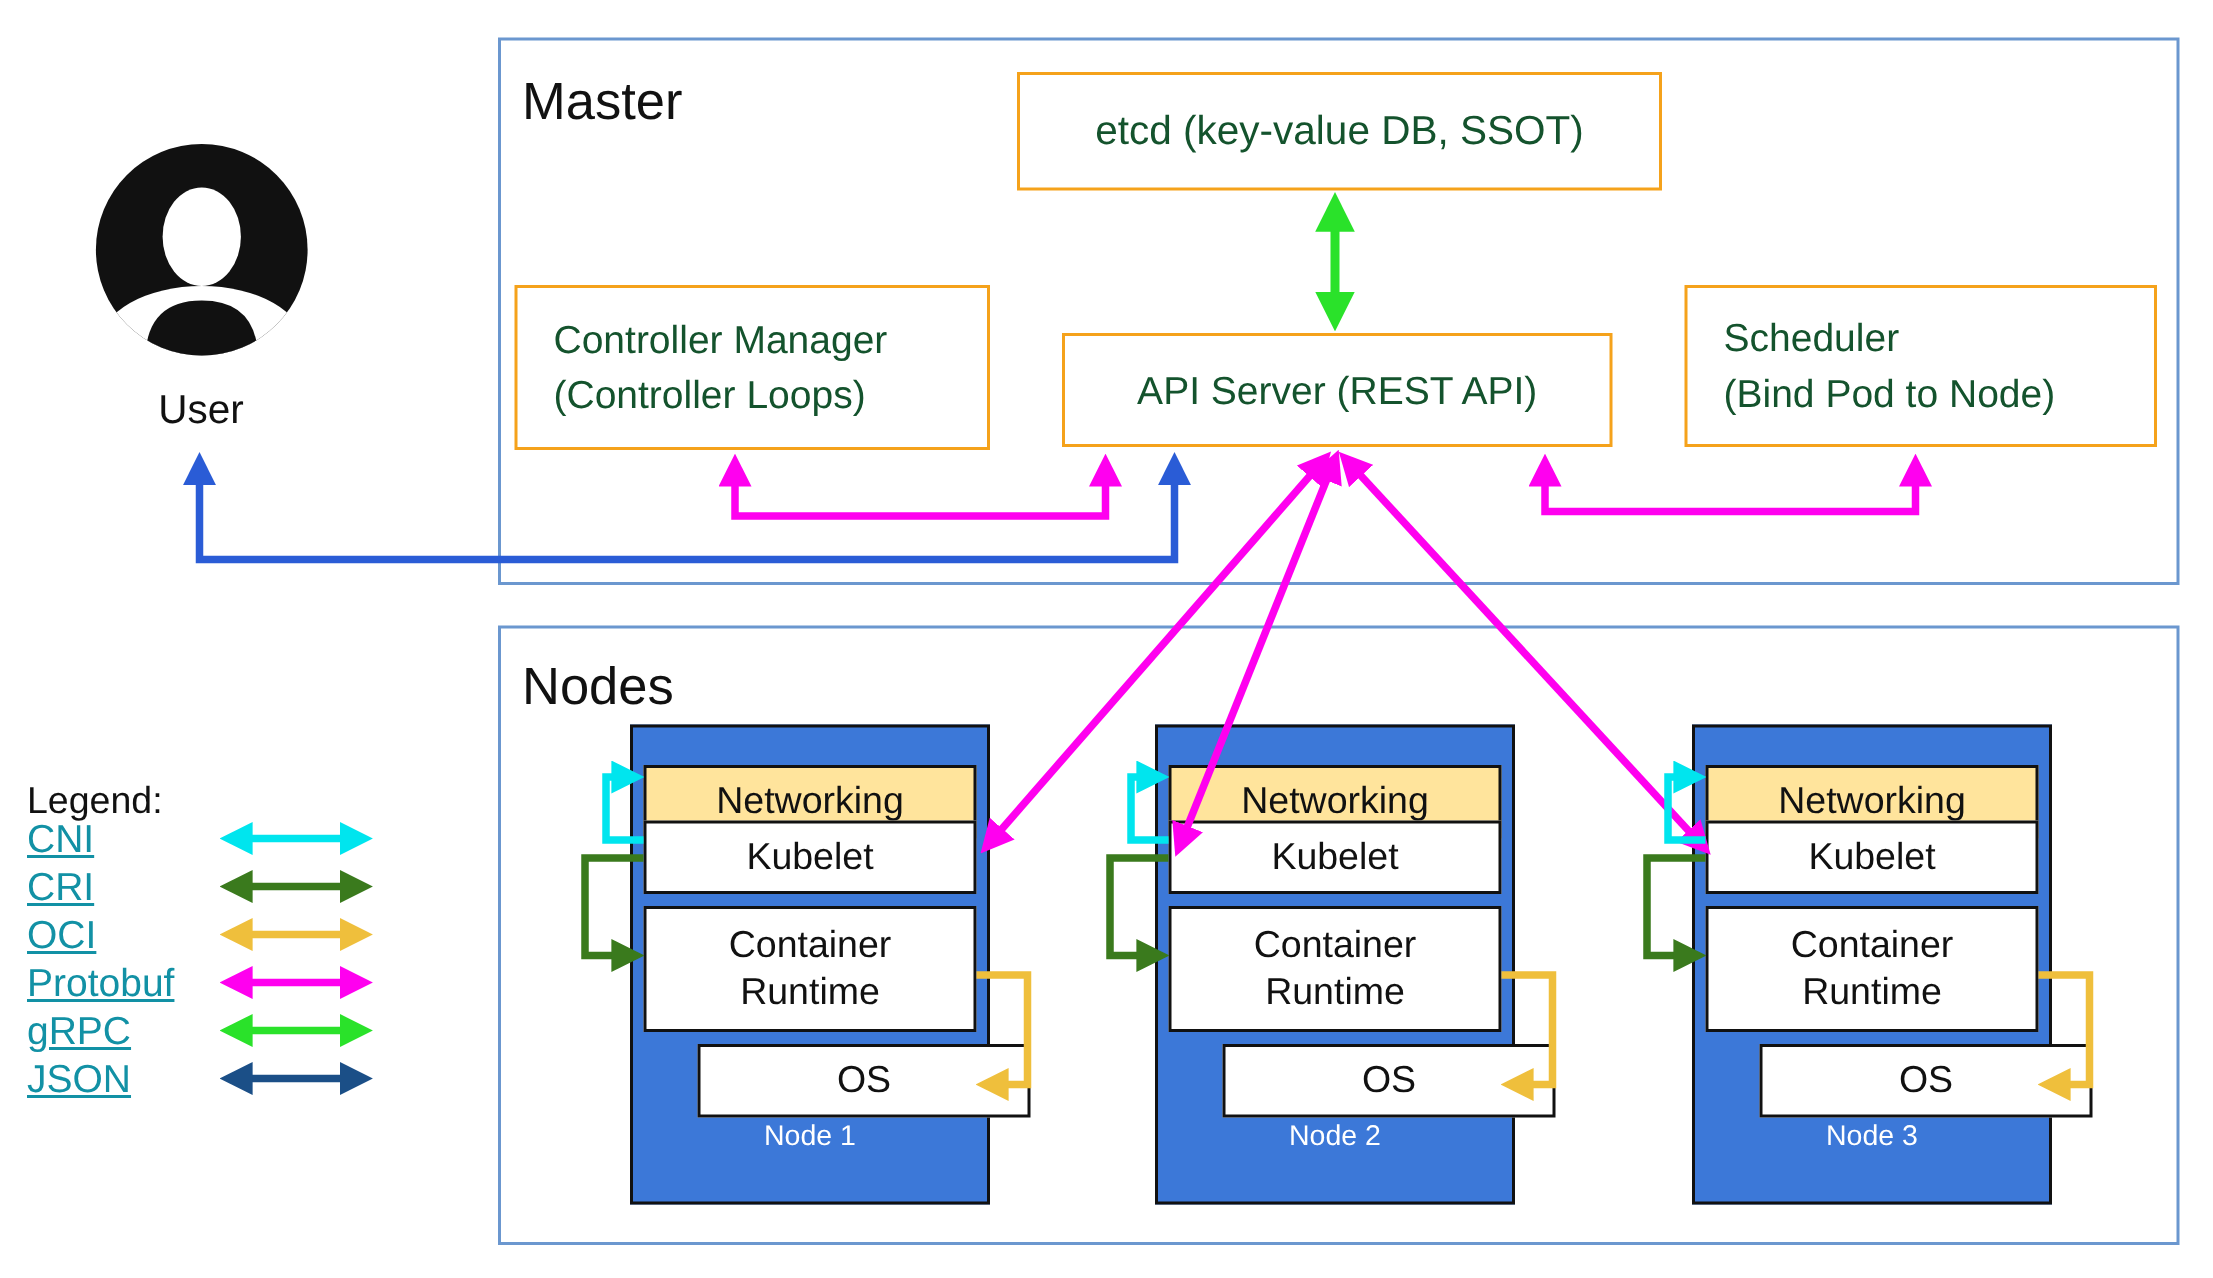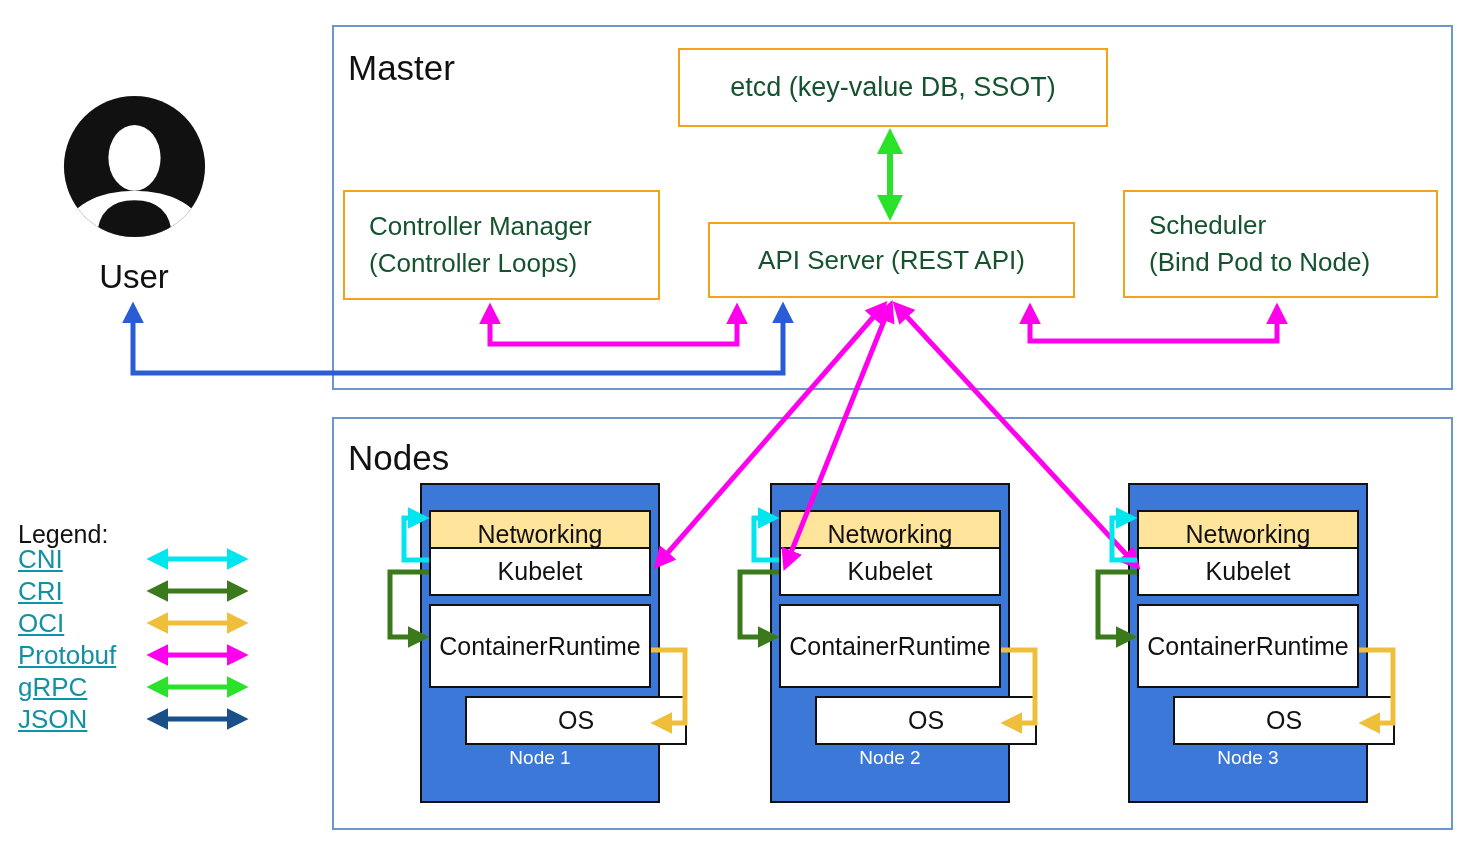--- a/index.html
+++ b/index.html
@@ -24,26 +24,26 @@
   #api-server-box{left:708px;top:222px;width:367px;height:76px;}
   #scheduler-box{left:1123px;top:190px;width:315px;height:108px;}
   
   .node-card{position:absolute;top:483px;width:240px;height:320px;background:var(--c-node-fill,#3c78d8);
              border:2.5px solid #111;box-sizing:border-box;}
   #node-1{left:420px;} #node-2{left:770px;} #node-3{left:1128px;}
   .nbox{position:absolute;left:7px;width:222px;background:#fff;border:2px solid #111;box-sizing:border-box;
         display:flex;align-items:center;justify-content:center;text-align:center;font-size:25px;color:#111;}
   .nbox.networking{top:25px;height:49px;background:var(--c-networking-fill,#ffe49c);}
   .nbox.kubelet{top:62px;height:49px;}
-  .nbox.runtime{top:119px;height:84px;flex-direction:row;line-height:31px;}
+  .nbox.runtime{top:119px;height:84px;flex-direction:column;line-height:31px;}
   .nbox.os{top:211px;height:49px;margin-left:36px;}
   .node-label{position:absolute;left:0;top:262px;width:100%;text-align:center;font-size:19px;color:#ffffff;}
   
   #user-avatar{position:absolute;left:62px;top:94px;width:145px;height:145px;}
-  #user-label{position:absolute;left:84px;top:258px;width:100px;text-align:center;font-size:33px;color:#111;}
+  #user-label{position:absolute;left:84px;top:258px;width:100px;text-align:center;font-size:27px;color:#111;}
   
   #legend-title{position:absolute;left:18px;top:508px;font-size:25px;color:#111;margin-top:12px;}
   .legend-link{position:absolute;left:18px;font-size:26px;color:var(--c-link-color,#1291a5);
                text-decoration:underline;cursor:pointer;}
   #legend-link-0{top:544px;} #legend-link-1{top:576px;} #legend-link-2{top:608px;}
   #legend-link-3{top:640px;} #legend-link-4{top:672px;text-align:right;} #legend-link-5{top:704px;text-decoration:underline;}
   
   #arrows-overlay{position:absolute;left:0;top:0;width:1475px;height:852px;pointer-events:none;}
   .s-cni{stroke:var(--c-cni,#00e5ee);} .f-cni{fill:var(--c-cni,#00e5ee);}
   .s-cri{stroke:var(--c-cri,#3a7a1d);} .f-cri{fill:var(--c-cri,#3a7a1d);}

